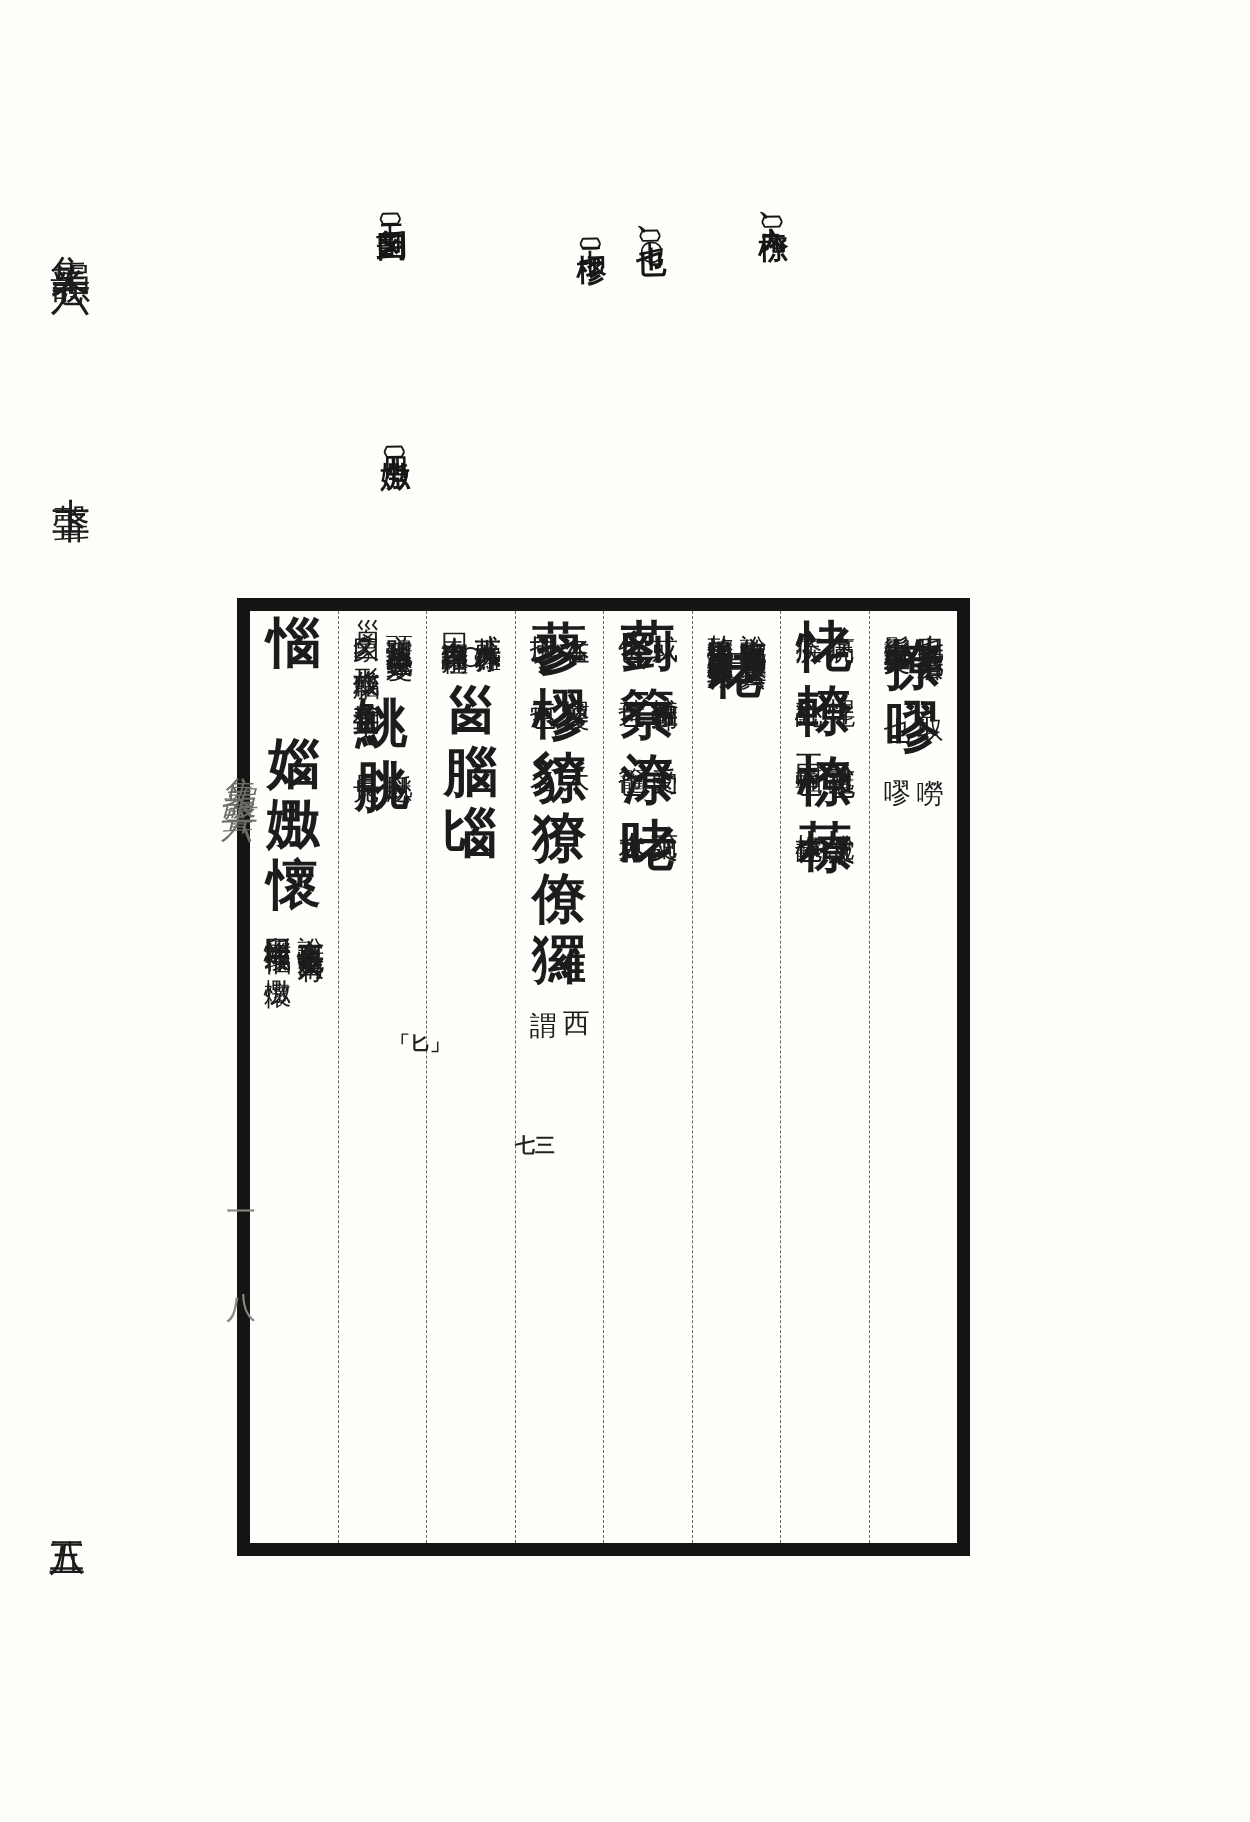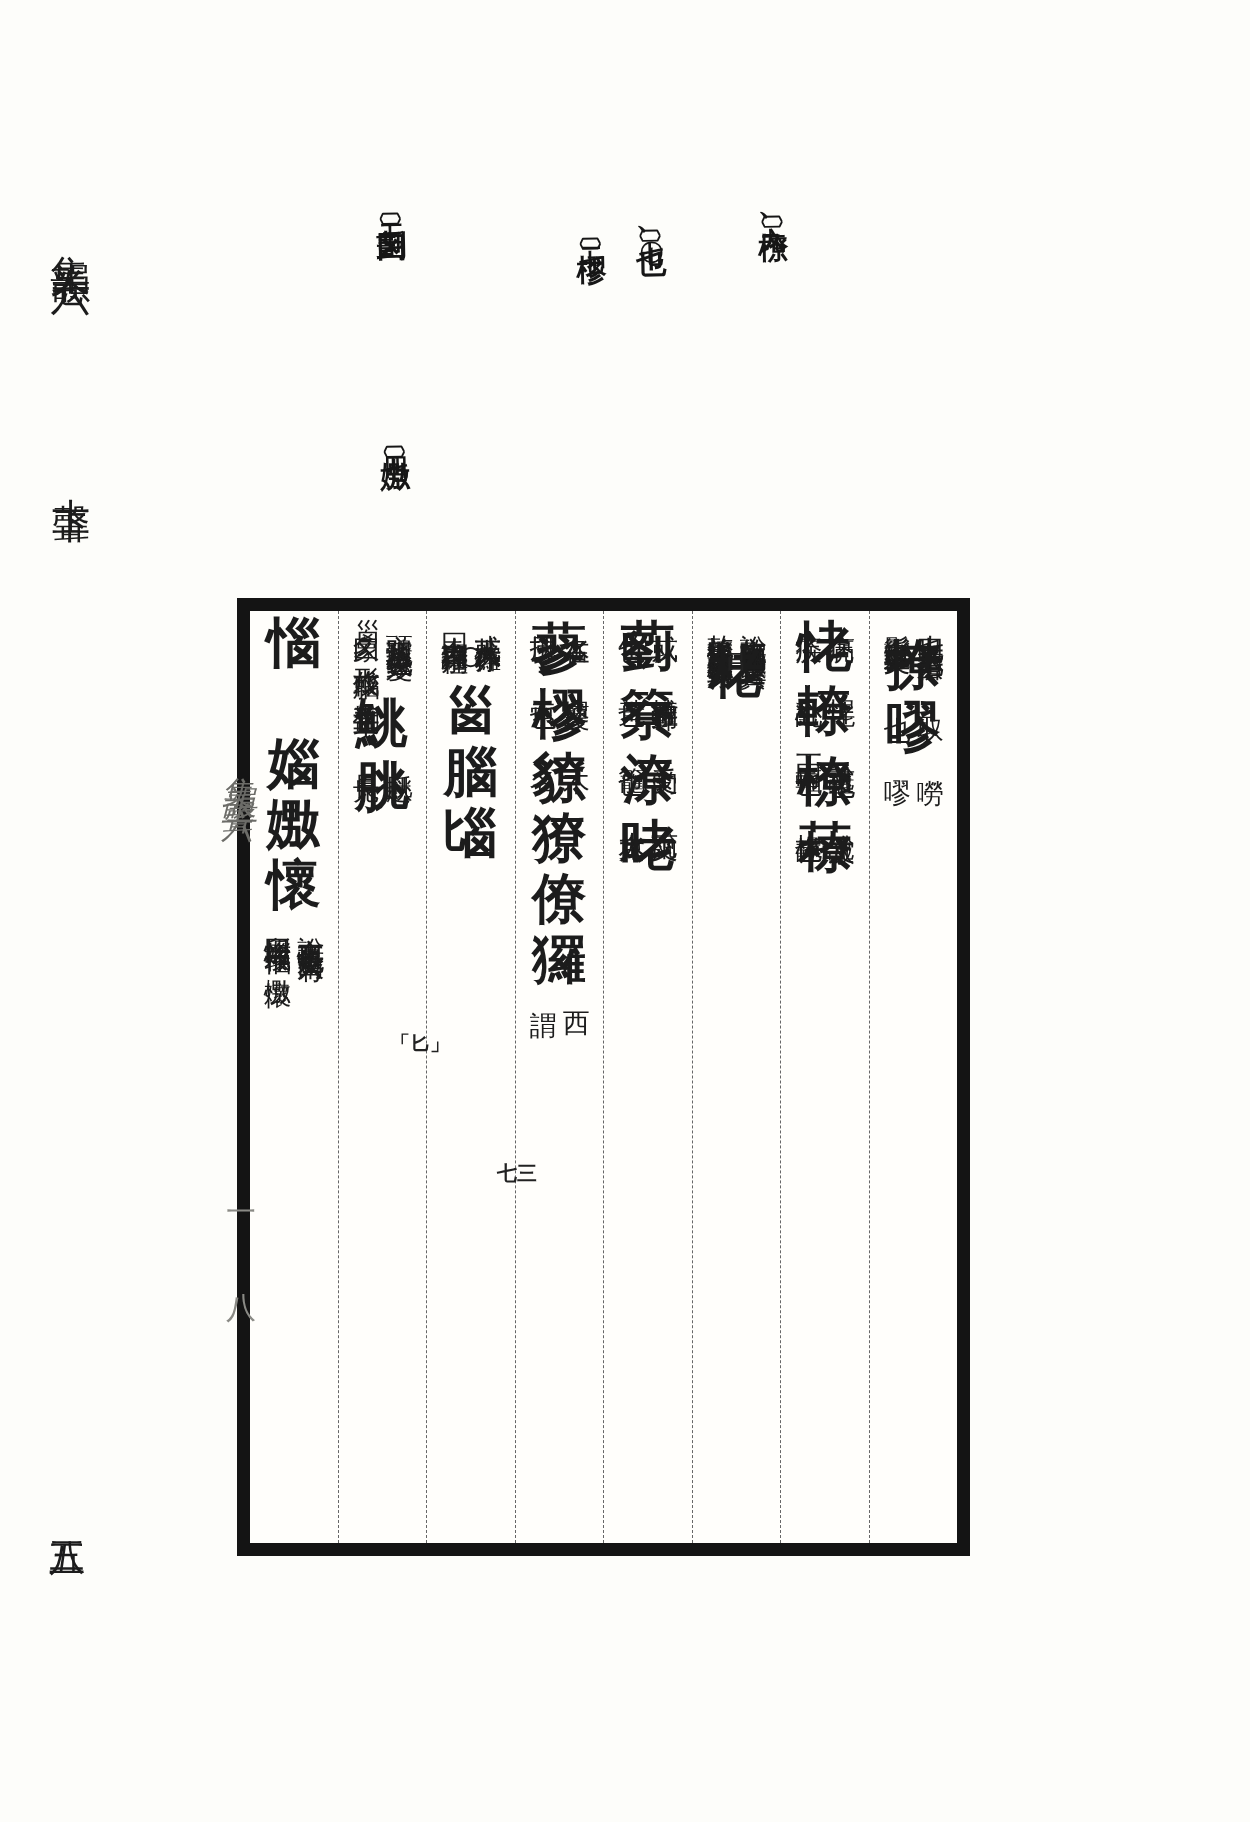--- a/index.html
+++ b/index.html
@@ -186,13 +186,13 @@
       <div class="big">懷</div>
       <div class="gloss">
         <div class="gline">說文有所恨也今女南人有</div>
         <div class="gline">所恨曰㛴或作惱𢙉嫐懷</div>
       </div>
     </div>
   </div>
 
 <div class="annot-inline" style="left: 726px; top: 648px; z-index: 5;">㠯</div>
 <div class="annot-inline" style="left: 390px; top: 1030px; z-index: 5;">「匕」</div>
-<div class="annot-inline" style="left: 497px; top: 1132px; z-index: 5; margin-top: 28px;">七三</div>
+<div class="annot-inline" style="left: 515px; top: 1132px; z-index: 5;">七三</div>
 
 </body></html>

